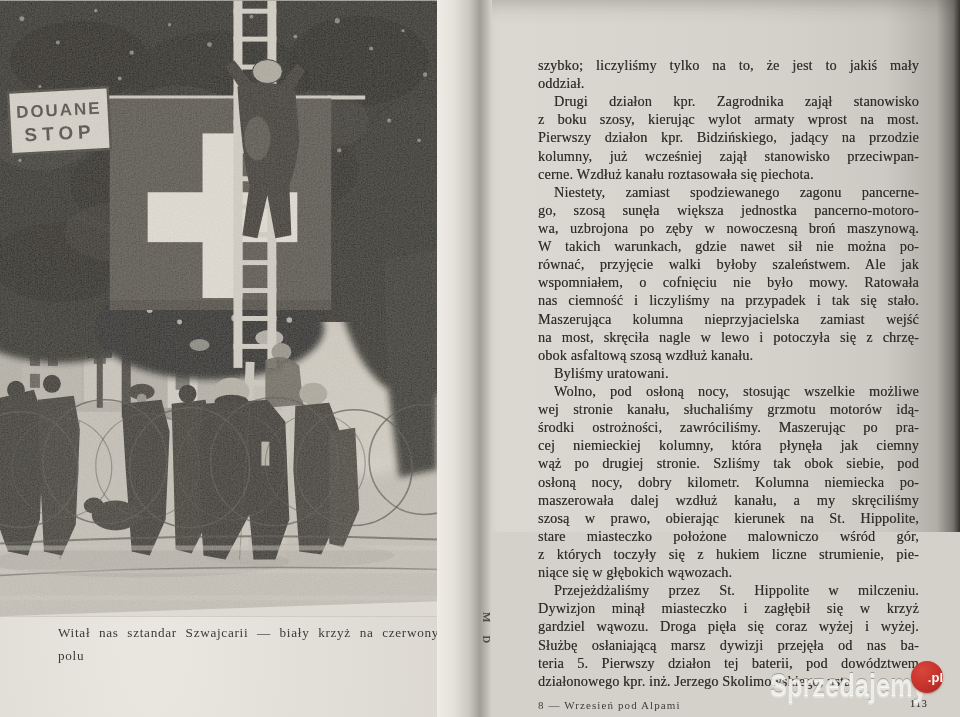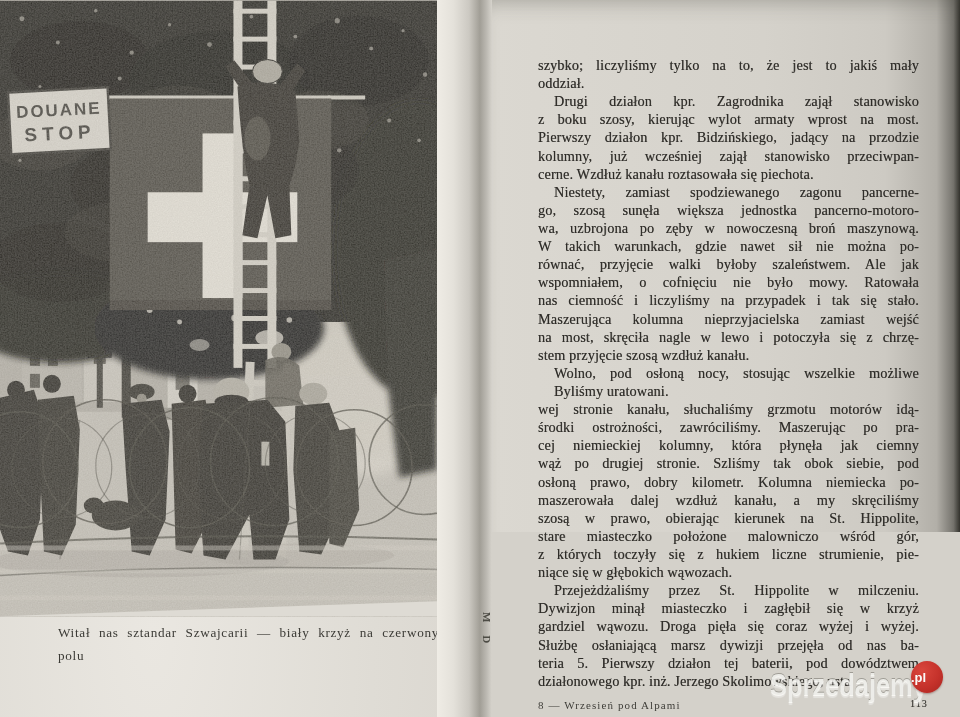--- a/index.html
+++ b/index.html
@@ -43,21 +43,21 @@
 
   
   .watermark{position:absolute;left:0;top:0;width:960px;height:717px;pointer-events:none;}
   .wm-text{position:absolute;left:770px;top:669px;
            font:700 31px/34px "Liberation Sans",sans-serif;
            color:rgba(252,252,249,.82);letter-spacing:0px;
            transform:scaleX(.82);transform-origin:left center;
            text-shadow:0 -1.5px 0 rgba(115,113,106,.55), 0 1.5px 1px rgba(255,255,255,.4);}
   .wm-badge{position:absolute;left:911px;top:661px;width:32px;height:32px;border-radius:50%;
             background:radial-gradient(circle at 35% 30%, #d9463c 0%, #c5322b 55%, #a8241f 100%);
-            display:flex;align-items:center;justify-content:flex-start;
+            display:flex;align-items:center;justify-content:flex-end;
             box-shadow:0 1px 2px rgba(90,40,36,.4);}
   .wm-badge span{font:700 13px "Liberation Sans",sans-serif;color:#fbf9f7;}
 </style>
 </head>
 <body>
 
 <div class="stage">
 
   <div class="left-page">
 
@@ -301,28 +301,28 @@
         <div class="ln e">cerne. Wzdłuż kanału roztasowała się piechota.</div>
         <div class="ln j i">Niestety, zamiast spodziewanego zagonu pancerne-</div>
         <div class="ln j">go, szosą sunęła większa jednostka pancerno-motoro-</div>
         <div class="ln j">wa, uzbrojona po zęby w nowoczesną broń maszynową.</div>
         <div class="ln j">W takich warunkach, gdzie nawet sił nie można po-</div>
         <div class="ln j">równać, przyjęcie walki byłoby szaleństwem. Ale jak</div>
         <div class="ln j">wspomniałem, o cofnięciu nie było mowy. Ratowała</div>
         <div class="ln j">nas ciemność i liczyliśmy na przypadek i tak się stało.</div>
         <div class="ln j">Maszerująca kolumna nieprzyjacielska zamiast wejść</div>
         <div class="ln j">na most, skręciła nagle w lewo i potoczyła się z chrzę-</div>
-        <div class="ln e">stem przyjęcie szosą wzdłuż kanału.</div>
+        <div class="ln e">obok asfaltową szosą wzdłuż kanału.</div>
+        <div class="ln e i">Byliśmy uratowani.</div>
         <div class="ln j i">Wolno, pod osłoną nocy, stosując wszelkie możliwe</div>
-        <div class="ln e i">Byliśmy uratowani.</div>
         <div class="ln j">wej stronie kanału, słuchaliśmy grzmotu motorów idą-</div>
         <div class="ln j">środki ostrożności, zawróciliśmy. Maszerując po pra-</div>
         <div class="ln j">cej niemieckiej kolumny, która płynęła jak ciemny</div>
         <div class="ln j">wąż po drugiej stronie. Szliśmy tak obok siebie, pod</div>
-        <div class="ln j">osłoną prawo, dobry kilometr. Kolumna niemiecka po-</div>
+        <div class="ln j">osłoną nocy, dobry kilometr. Kolumna niemiecka po-</div>
         <div class="ln j">maszerowała dalej wzdłuż kanału, a my skręciliśmy</div>
         <div class="ln j">szosą w prawo, obierając kierunek na St. Hippolite,</div>
         <div class="ln j">stare miasteczko położone malowniczo wśród gór,</div>
         <div class="ln j">z których toczyły się z hukiem liczne strumienie, pie-</div>
         <div class="ln e">niące się w głębokich wąwozach.</div>
         <div class="ln j i">Przejeżdżaliśmy przez St. Hippolite w milczeniu.</div>
         <div class="ln j">Dywizjon minął miasteczko i zagłębił się w krzyż</div>
         <div class="ln j">gardziel wąwozu. Droga pięła się coraz wyżej i wyżej.</div>
         <div class="ln j">Służbę osłaniającą marsz dywizji przejęła od nas ba-</div>
         <div class="ln j">teria 5. Pierwszy działon tej baterii, pod dowództwem</div>

